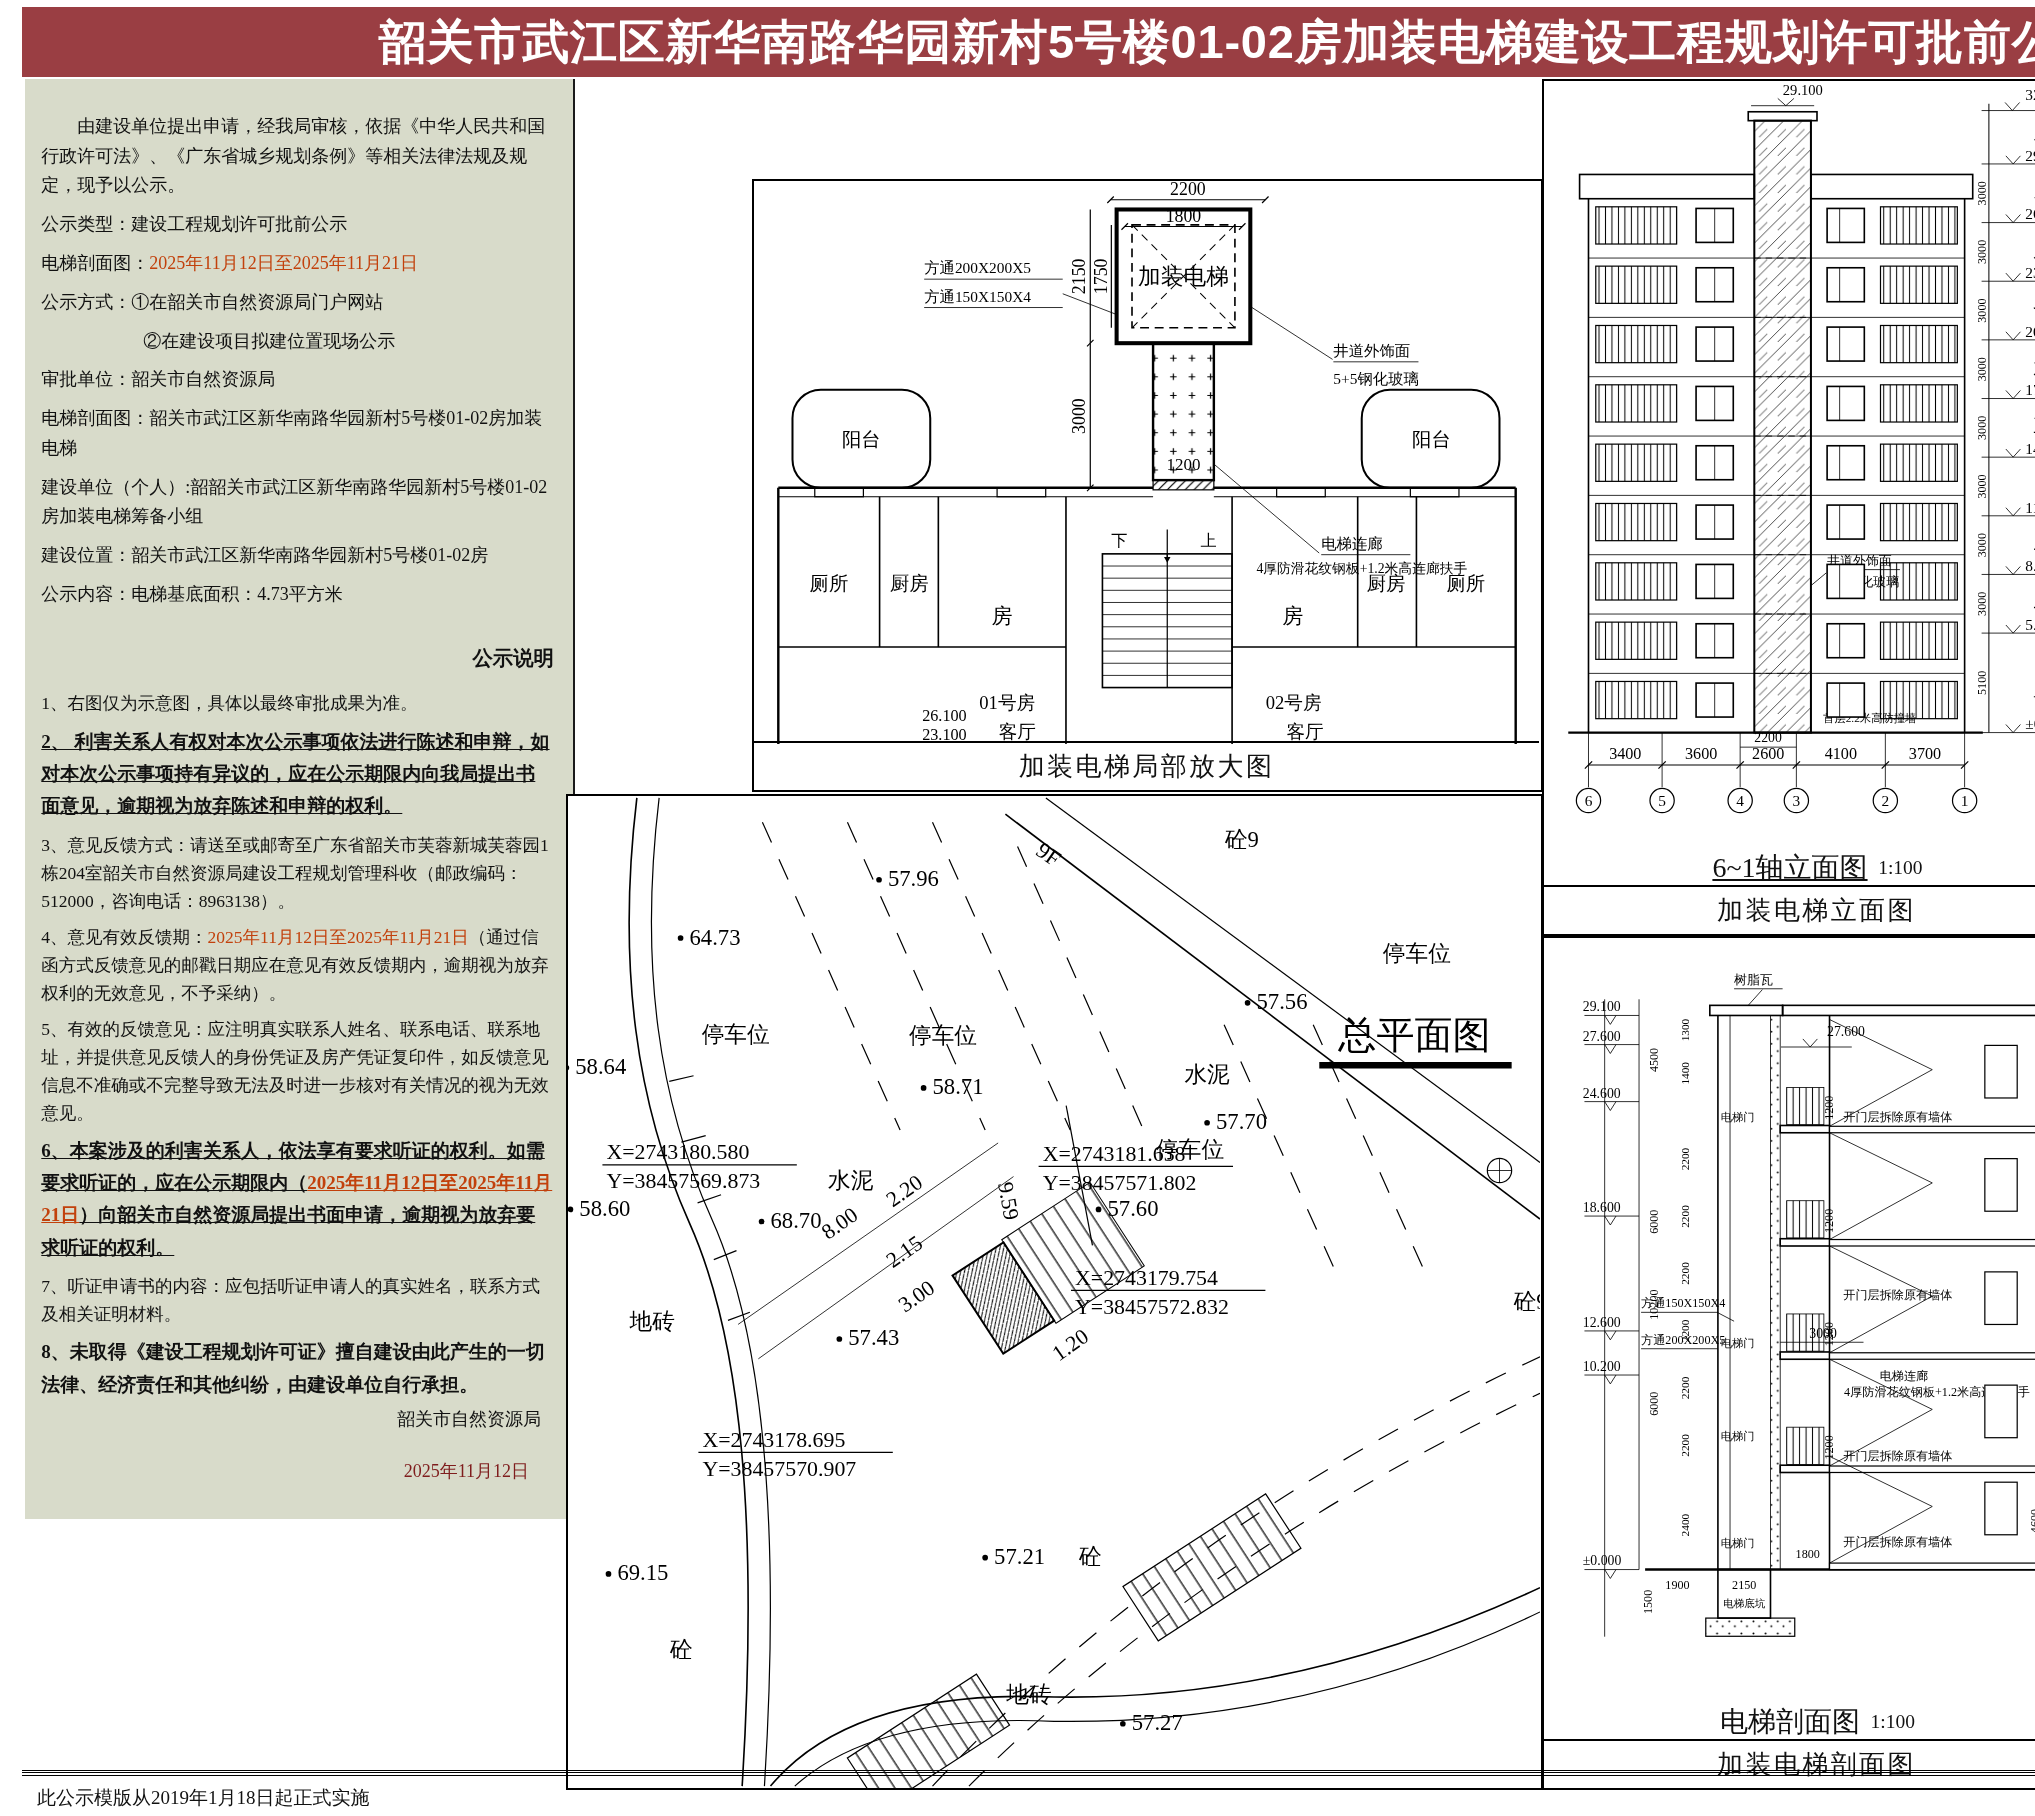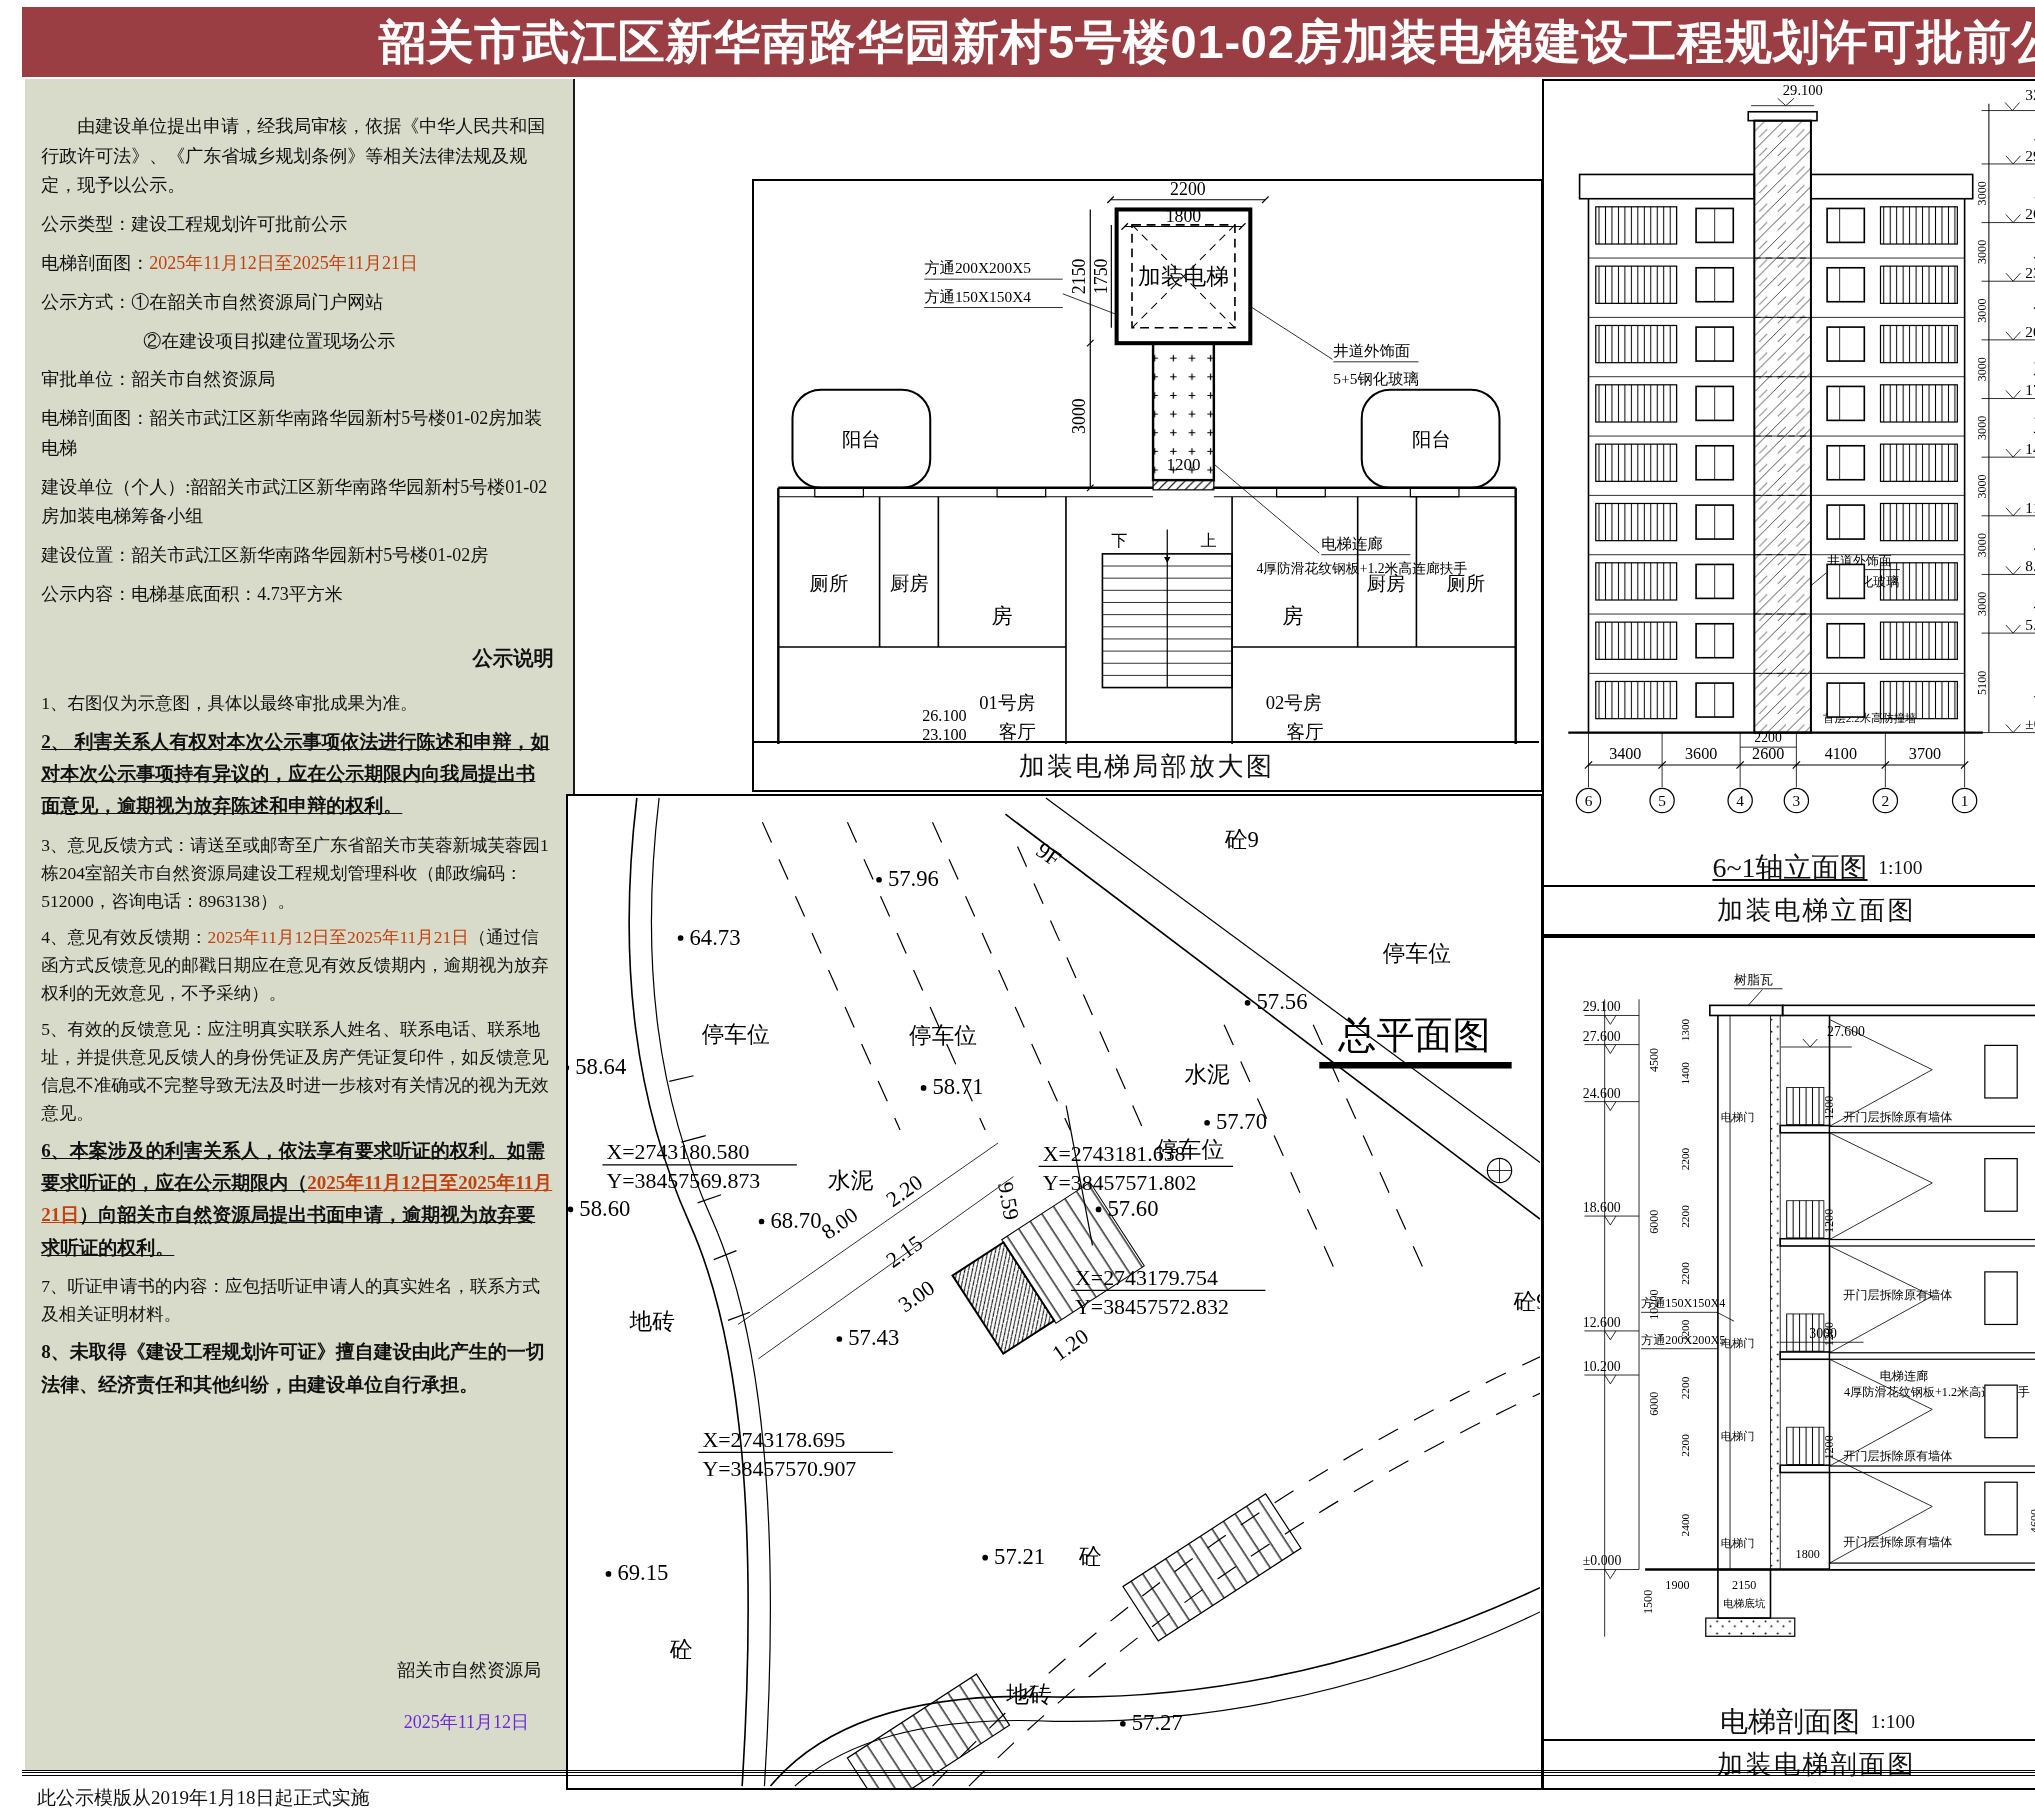--- a/index.html
+++ b/index.html
@@ -3,34 +3,34 @@
 <meta charset="utf-8">
 <style>
   html,body{margin:0;padding:0;background:#fff;}
   .page{position:relative;width:2567px;height:1817px;background:#fff;overflow:hidden;
         font-family:"Liberation Serif",serif;color:#111;}
   
   .banner{position:absolute;left:22.4px;top:7.3px;width:2522px;height:70px;background:#9a3e43;
           display:flex;align-items:center;justify-content:center;}
   .banner span{color:#fff;font-family:"Liberation Sans",sans-serif;font-weight:bold;font-size:47px;letter-spacing:0.8px;}
   
-  .left-panel{position:absolute;left:25px;top:79px;width:550px;height:1691px;background:#d8dbca;
+  .left-panel{position:absolute;left:25px;top:79px;width:550px;height:1440px;background:#d8dbca;
               border-right:2.4px solid #1a1a1a;box-sizing:border-box;padding:23.6px 19px 0 16.3px;
               font-size:18px;line-height:1.62;}
   .left-panel p{margin:9.8px 0;}
   .red{color:#c2410c;}
   .bu{font-weight:bold;text-decoration:underline;}
   .b{font-weight:bold;}
   .ind1{padding-left:102px;}
   .ind2{padding-left:90px;}
   .notice-title{text-align:right;font-size:20.4px;margin:33px 0 14.7px;}
   #noticeItems p{margin:8.1px 0;font-size:17.5px;line-height:1.6;}
   #noticeItems p.big{font-size:19px;line-height:1.7;}
   .sig{position:absolute;right:32px;bottom:85px;font-size:18px;}
-  .sigdate{position:absolute;right:44px;bottom:33px;font-size:18px;color:#6d28d9;}
+  .sigdate{position:absolute;right:44px;bottom:33px;font-size:18px;color:#7f1d1d;}
   
   .panel{position:absolute;background:#fff;border:2.4px solid #000;box-sizing:border-box;}
   #planPanel{left:752px;top:179px;width:791px;height:613px;}
   #sitePanel{left:566px;top:794px;width:977px;height:996px;}
   #elevPanel{left:1542px;top:79px;width:551px;height:857px;}
   #sectPanel{left:1542px;top:936px;width:551px;height:854px;}
   .panel-title{position:absolute;left:0;right:2px;bottom:0;height:47px;border-top:2.4px solid #000;
                display:flex;align-items:center;justify-content:center;font-size:26px;letter-spacing:2.4px;}
   .panel-sub{position:absolute;left:0;right:0;bottom:47px;height:39px;display:flex;align-items:center;
              justify-content:center;font-size:28px;gap:10.6px;}

